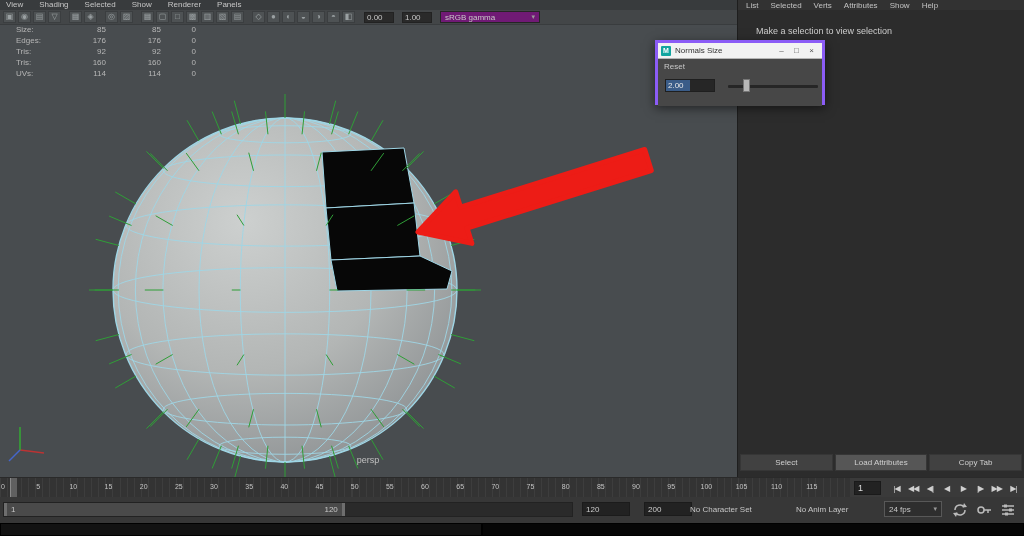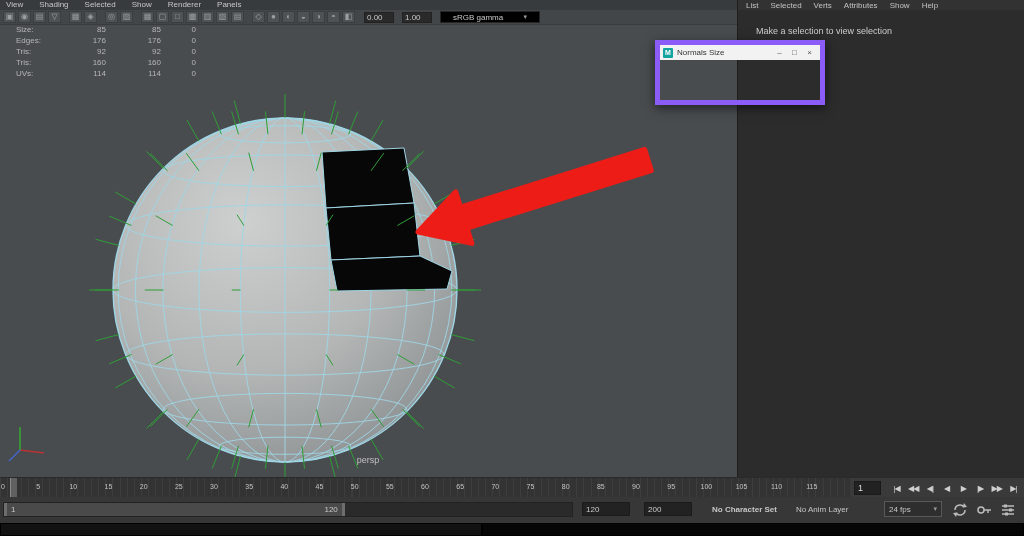--- a/index.html
+++ b/index.html
@@ -7,21 +7,21 @@
   #app { position:relative; width:1024px; height:536px; overflow:hidden; background:#000; }
 
   
   #viewport-pane { position:absolute; left:0; top:0; width:737px; height:477px; background:#484c4f; overflow:hidden; }
   .vp-menubar { position:absolute; left:0; top:0; width:100%; height:10px; background:#383b3d; display:flex; gap:16px; align-items:center; padding:0 6px; z-index:3; }
   .vp-menu-item { font-size:8px; color:#c6c6c6; line-height:10px; white-space:nowrap; }
   .vp-toolbar { position:absolute; left:0; top:10px; width:100%; height:15px; background:#434648; border-bottom:1px solid #393c3e; display:flex; align-items:center; padding:0 2px; z-index:3; }
   .tb-icon { width:13px; height:12px; margin:0 1px; background:#4e5254; border:1px solid #3b3e40; color:#9aa0a2; font-size:8px; line-height:10px; text-align:center; flex:none; }
   .tb-icon.gap { margin-left:7px; }
   .tb-field { width:30px; height:11px; background:#2a2a2a; border:1px solid #222; color:#c8c8c8; font-size:8px; padding:0 2px; margin-left:8px; flex:none; }
-  .tb-dropdown { margin-left:8px; height:12px; width:100px; background:#000000; border:1px solid #252525; color:#c8c8c8; font-size:8px; display:flex; align-items:center; justify-content:space-between; padding:0 12px; flex:none; }
+  .tb-dropdown { margin-left:8px; height:12px; width:100px; background:#701a75; border:1px solid #252525; color:#c8c8c8; font-size:8px; display:flex; align-items:center; justify-content:space-between; padding:0 4px; flex:none; }
   .dd-arrow { color:#9a9a9a; font-size:7px; }
 
   .hud { position:absolute; left:16px; top:24px; z-index:2; }
   .hud-row { display:flex; font-size:8px; color:#b6b6b6; line-height:11px; }
   .hud-label { width:50px; }
   .hud-v1 { width:40px; text-align:right; }
   .hud-v2 { width:55px; text-align:right; }
   .hud-v3 { width:35px; text-align:right; }
 
   #scene { position:absolute; left:0; top:0; width:737px; height:477px; }
@@ -30,21 +30,21 @@
   
   #attr-pane { position:absolute; left:737px; top:0; width:287px; height:477px; background:#2c2c2c; border-left:1px solid #1e1e1e; }
   .ae-menubar { display:flex; gap:12px; align-items:center; height:10px; padding:0 8px; background:#323232; }
   .ae-menu-item { font-size:8px; color:#c2c2c2; white-space:nowrap; }
   .ae-message { position:absolute; left:18px; top:26px; font-size:9px; color:#cdcdcd; }
   .ae-buttons { position:absolute; left:2px; right:2px; bottom:6px; display:flex; gap:2px; height:17px; }
   .ae-button { flex:1; background:#414141; color:#cfcfcf; font-size:8px; display:flex; align-items:center; justify-content:center; border:1px solid #363636; }
   .ae-button:nth-child(2) { background:#565656; }
 
   
-  #normals-dialog { position:absolute; left:655px; top:40px; width:170px; height:65px; z-index:10; border:5px solid #8b5cf6; box-shadow:0 3px 10px rgba(0,0,0,.55); }
+  #normals-dialog { position:absolute; left:655px; top:40px; width:170px; height:65px; z-index:10; border:3px solid #8b5cf6; box-shadow:0 3px 10px rgba(0,0,0,.55); }
   .nd-titlebar { height:15px; background:#f2f2f2; display:flex; align-items:center; padding:0 3px; }
   .nd-icon { width:10px; height:10px; background:#12a5a0; color:#fff; font-size:7px; font-weight:bold; text-align:center; line-height:10px; border-radius:1px; flex:none; }
   .nd-title { flex:1; font-size:8px; color:#333; margin-left:4px; white-space:nowrap; }
   .nd-ctrl { width:15px; text-align:center; font-size:8px; color:#555; cursor:default; }
   .nd-body { height:48px; background:#474747; position:relative; border-top:1px solid #b5b5b5; }
   .nd-reset { position:absolute; left:6px; top:3px; font-size:8px; color:#c8c8c8; }
   .nd-field { position:absolute; left:7px; top:20px; width:50px; height:13px; border:1px solid #1f1f1f; color:#e8e8e8; font-size:8px; padding:0 2px; background:linear-gradient(90deg,#3a5c88 0,#3a5c88 24px,#262626 24px); }
   .nd-slider-track { position:absolute; left:70px; top:26px; width:90px; height:3px; background:#262626; border-radius:1px; }
   .nd-slider-handle { position:absolute; top:20px; width:7px; height:13px; background:#b8b8b8; border:1px solid #777; }
 
@@ -264,31 +264,42 @@
   <div id="attr-pane">
     <div class="ae-menubar">
         <div class="ae-menu-item">List</div>
         <div class="ae-menu-item">Selected</div>
         <div class="ae-menu-item">Verts</div>
         <div class="ae-menu-item">Attributes</div>
         <div class="ae-menu-item">Show</div>
         <div class="ae-menu-item">Help</div>
       </div>
     <div class="ae-message">Make a selection to view selection</div>
+    <div class="ae-buttons">
+        <div class="ae-button">Select</div>
+        <div class="ae-button">Load Attributes</div>
+        <div class="ae-button">Copy Tab</div>
+      </div>
   </div>
 
   <div id="normals-dialog">
     <div class="nd-titlebar">
       <span class="nd-icon">M</span>
       <span class="nd-title">Normals Size</span>
       <span style="display:flex;">
           <span class="nd-ctrl">–</span>
           <span class="nd-ctrl">□</span>
           <span class="nd-ctrl">×</span>
         </span>
+    </div>
+    <div class="nd-body">
+      <div class="nd-reset">Reset</div>
+      <input class="nd-field" value="2.00" style="">
+      <div class="nd-slider-track"></div>
+      <div class="nd-slider-handle" style="left: 85px;"></div>
     </div>
   </div>
 
   <div id="timeline-row">
     <div class="ruler">
       <div class="current-frame-marker" style="left: 10.0333px;"></div>
     <div class="ruler-label" style="left: 3px;">0</div>
         <div class="ruler-label" style="left: 38.1667px;">5</div>
         <div class="ruler-label" style="left: 73.3333px;">10</div>
         <div class="ruler-label" style="left: 108.5px;">15</div>
@@ -328,21 +339,21 @@
 
   <div id="range-row">
     <div class="range-track">
       <div class="range-inner" style="width: 60%;">
         <span>1</span>
         <span>120</span>
       </div>
     </div>
     <input class="range-field" style="left: 582px;" value="120">
     <input class="range-field" style="left: 644px;" value="200">
-    <div class="range-label" style="left:712px;font-weight:bold;">No Character Set</div>
+    <div class="range-label" style="left:690px;">No Character Set</div>
     <div class="range-label" style="left:796px;">No Anim Layer</div>
     <div class="fps-dropdown">
       <span>24 fps</span>
       <span class="dd-arrow">▾</span>
     </div>
     <svg class="rr-icon" style="left:952px;" viewBox="0 0 16 16">
       <path d="M3 8a5 5 0 0 1 9-3" fill="none" stroke="#bbbbbb" stroke-width="1.5"></path>
       <path d="M13 8a5 5 0 0 1-9 3" fill="none" stroke="#bbbbbb" stroke-width="1.5"></path>
       <polygon points="12,1 15,5 10.5,5.5" fill="#bbbbbb"></polygon>
       <polygon points="4,15 1,11 5.5,10.5" fill="#bbbbbb"></polygon>

